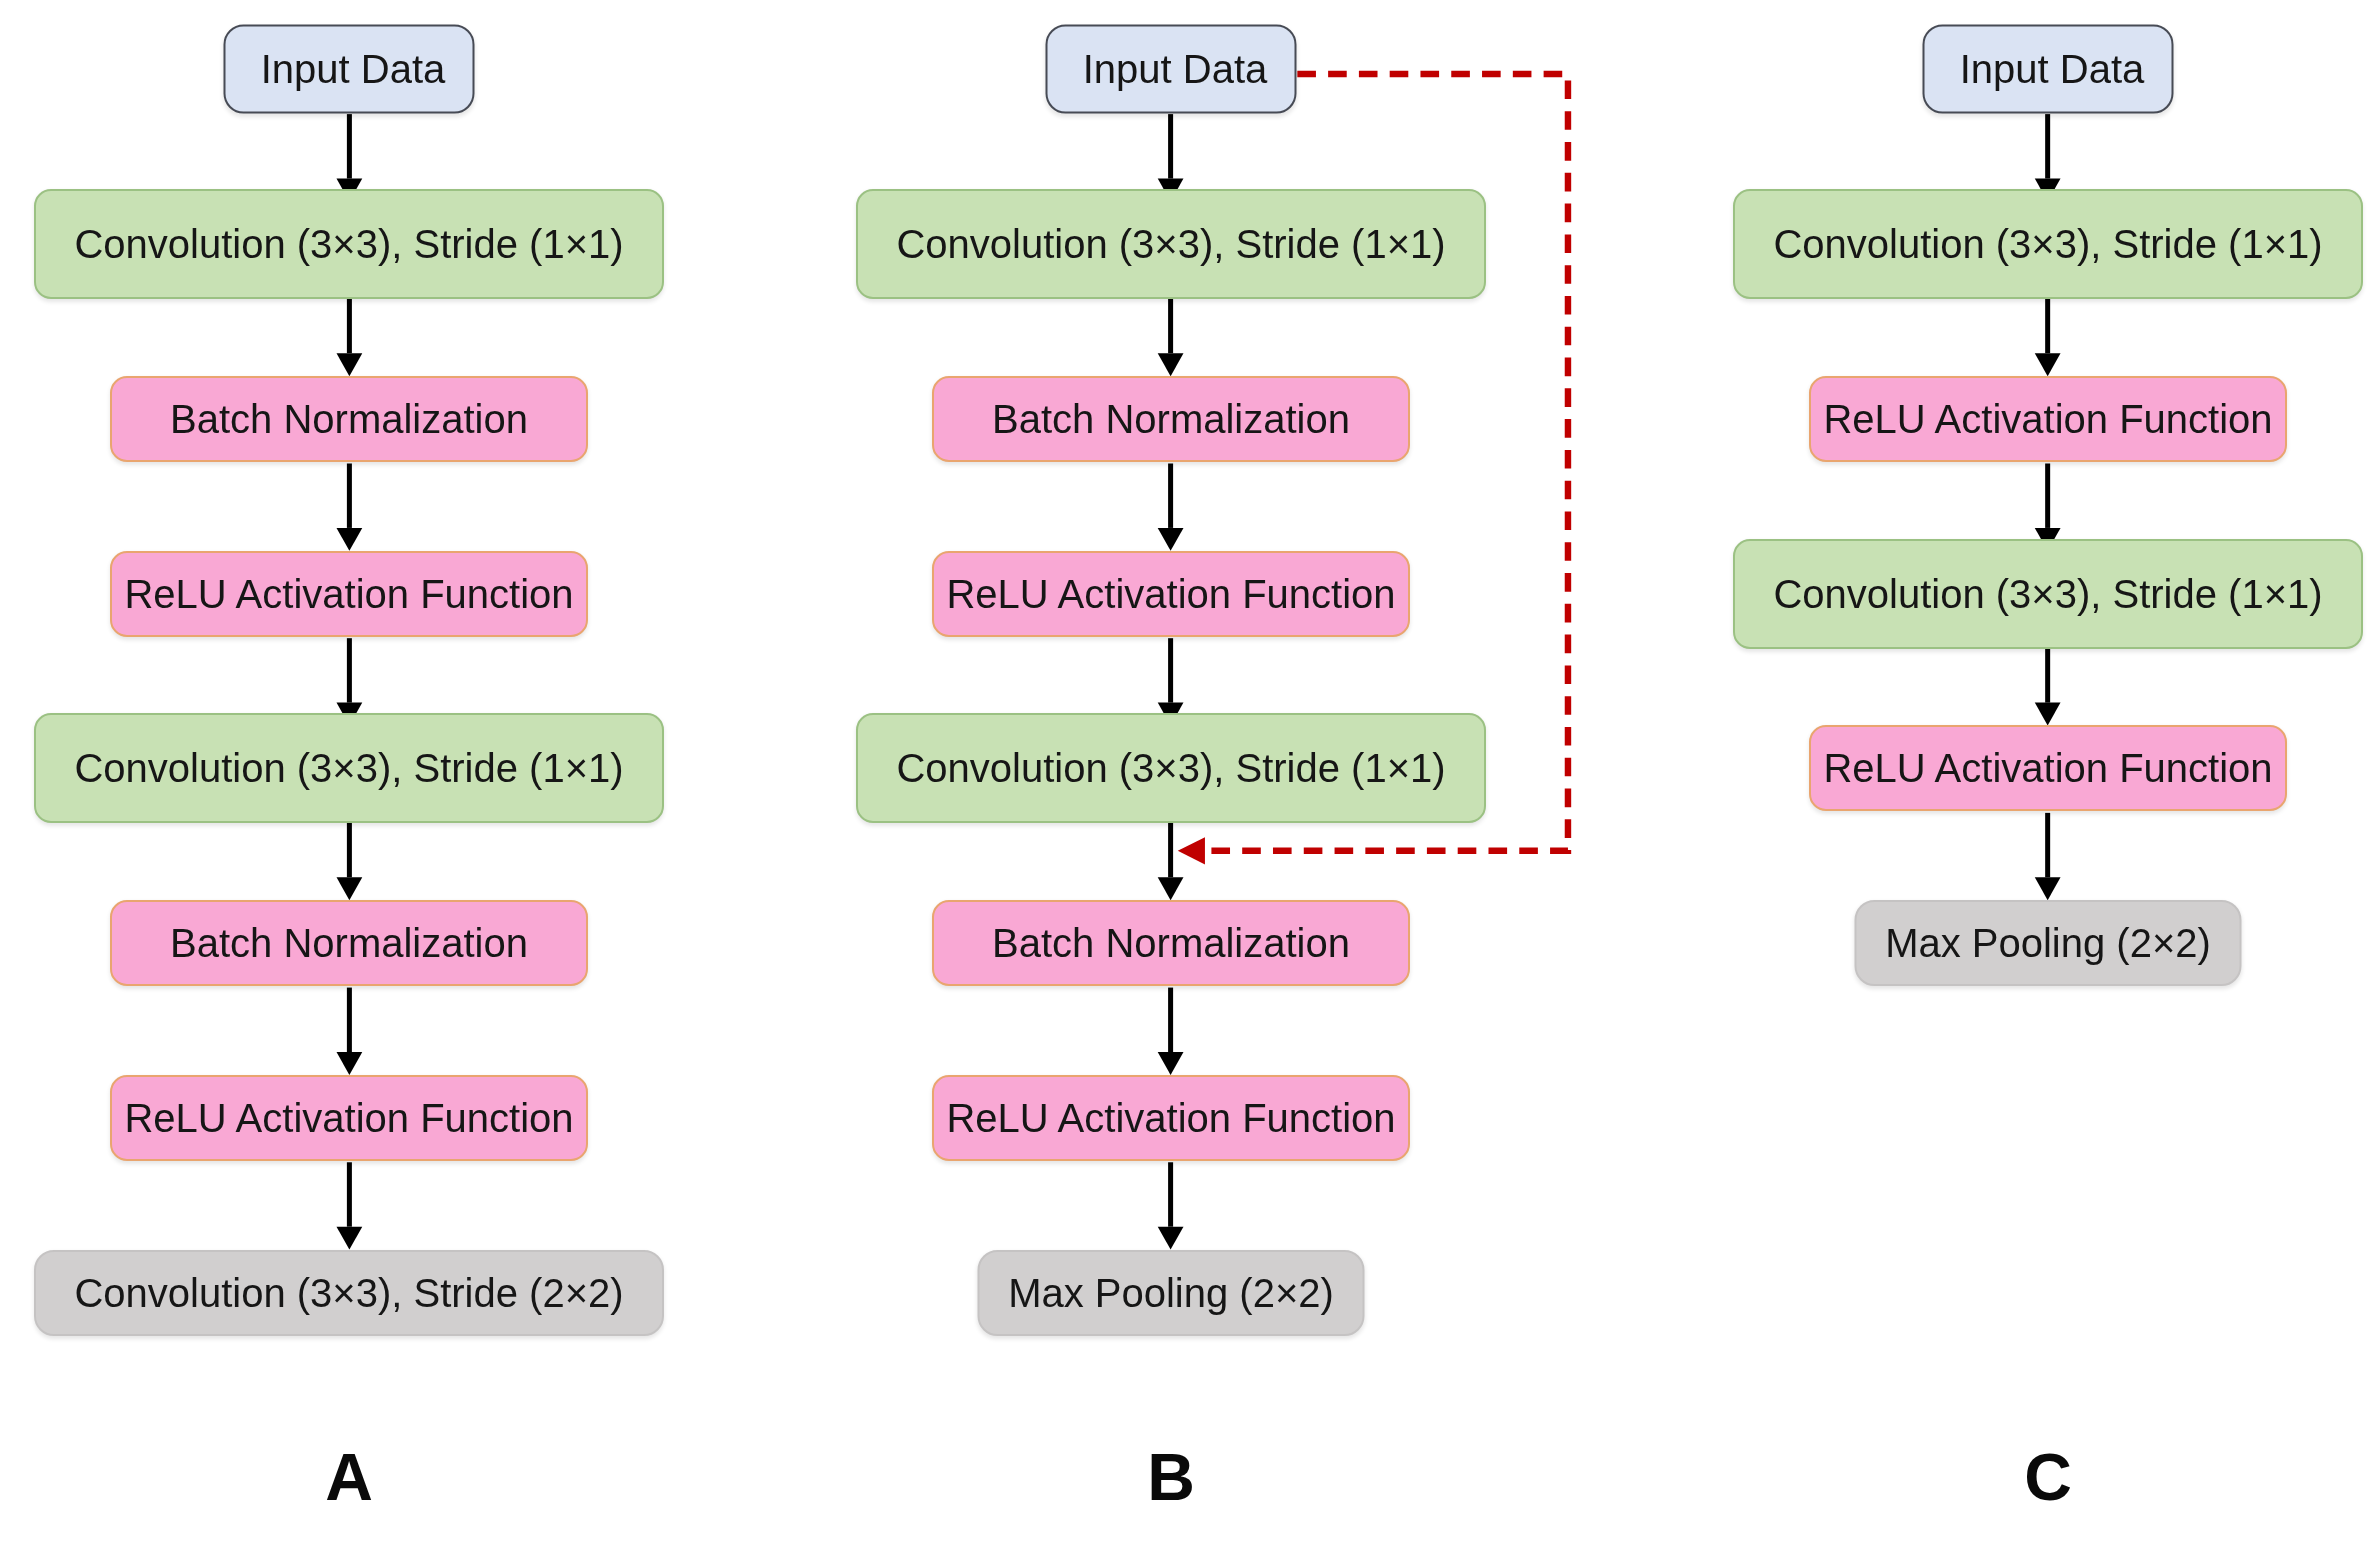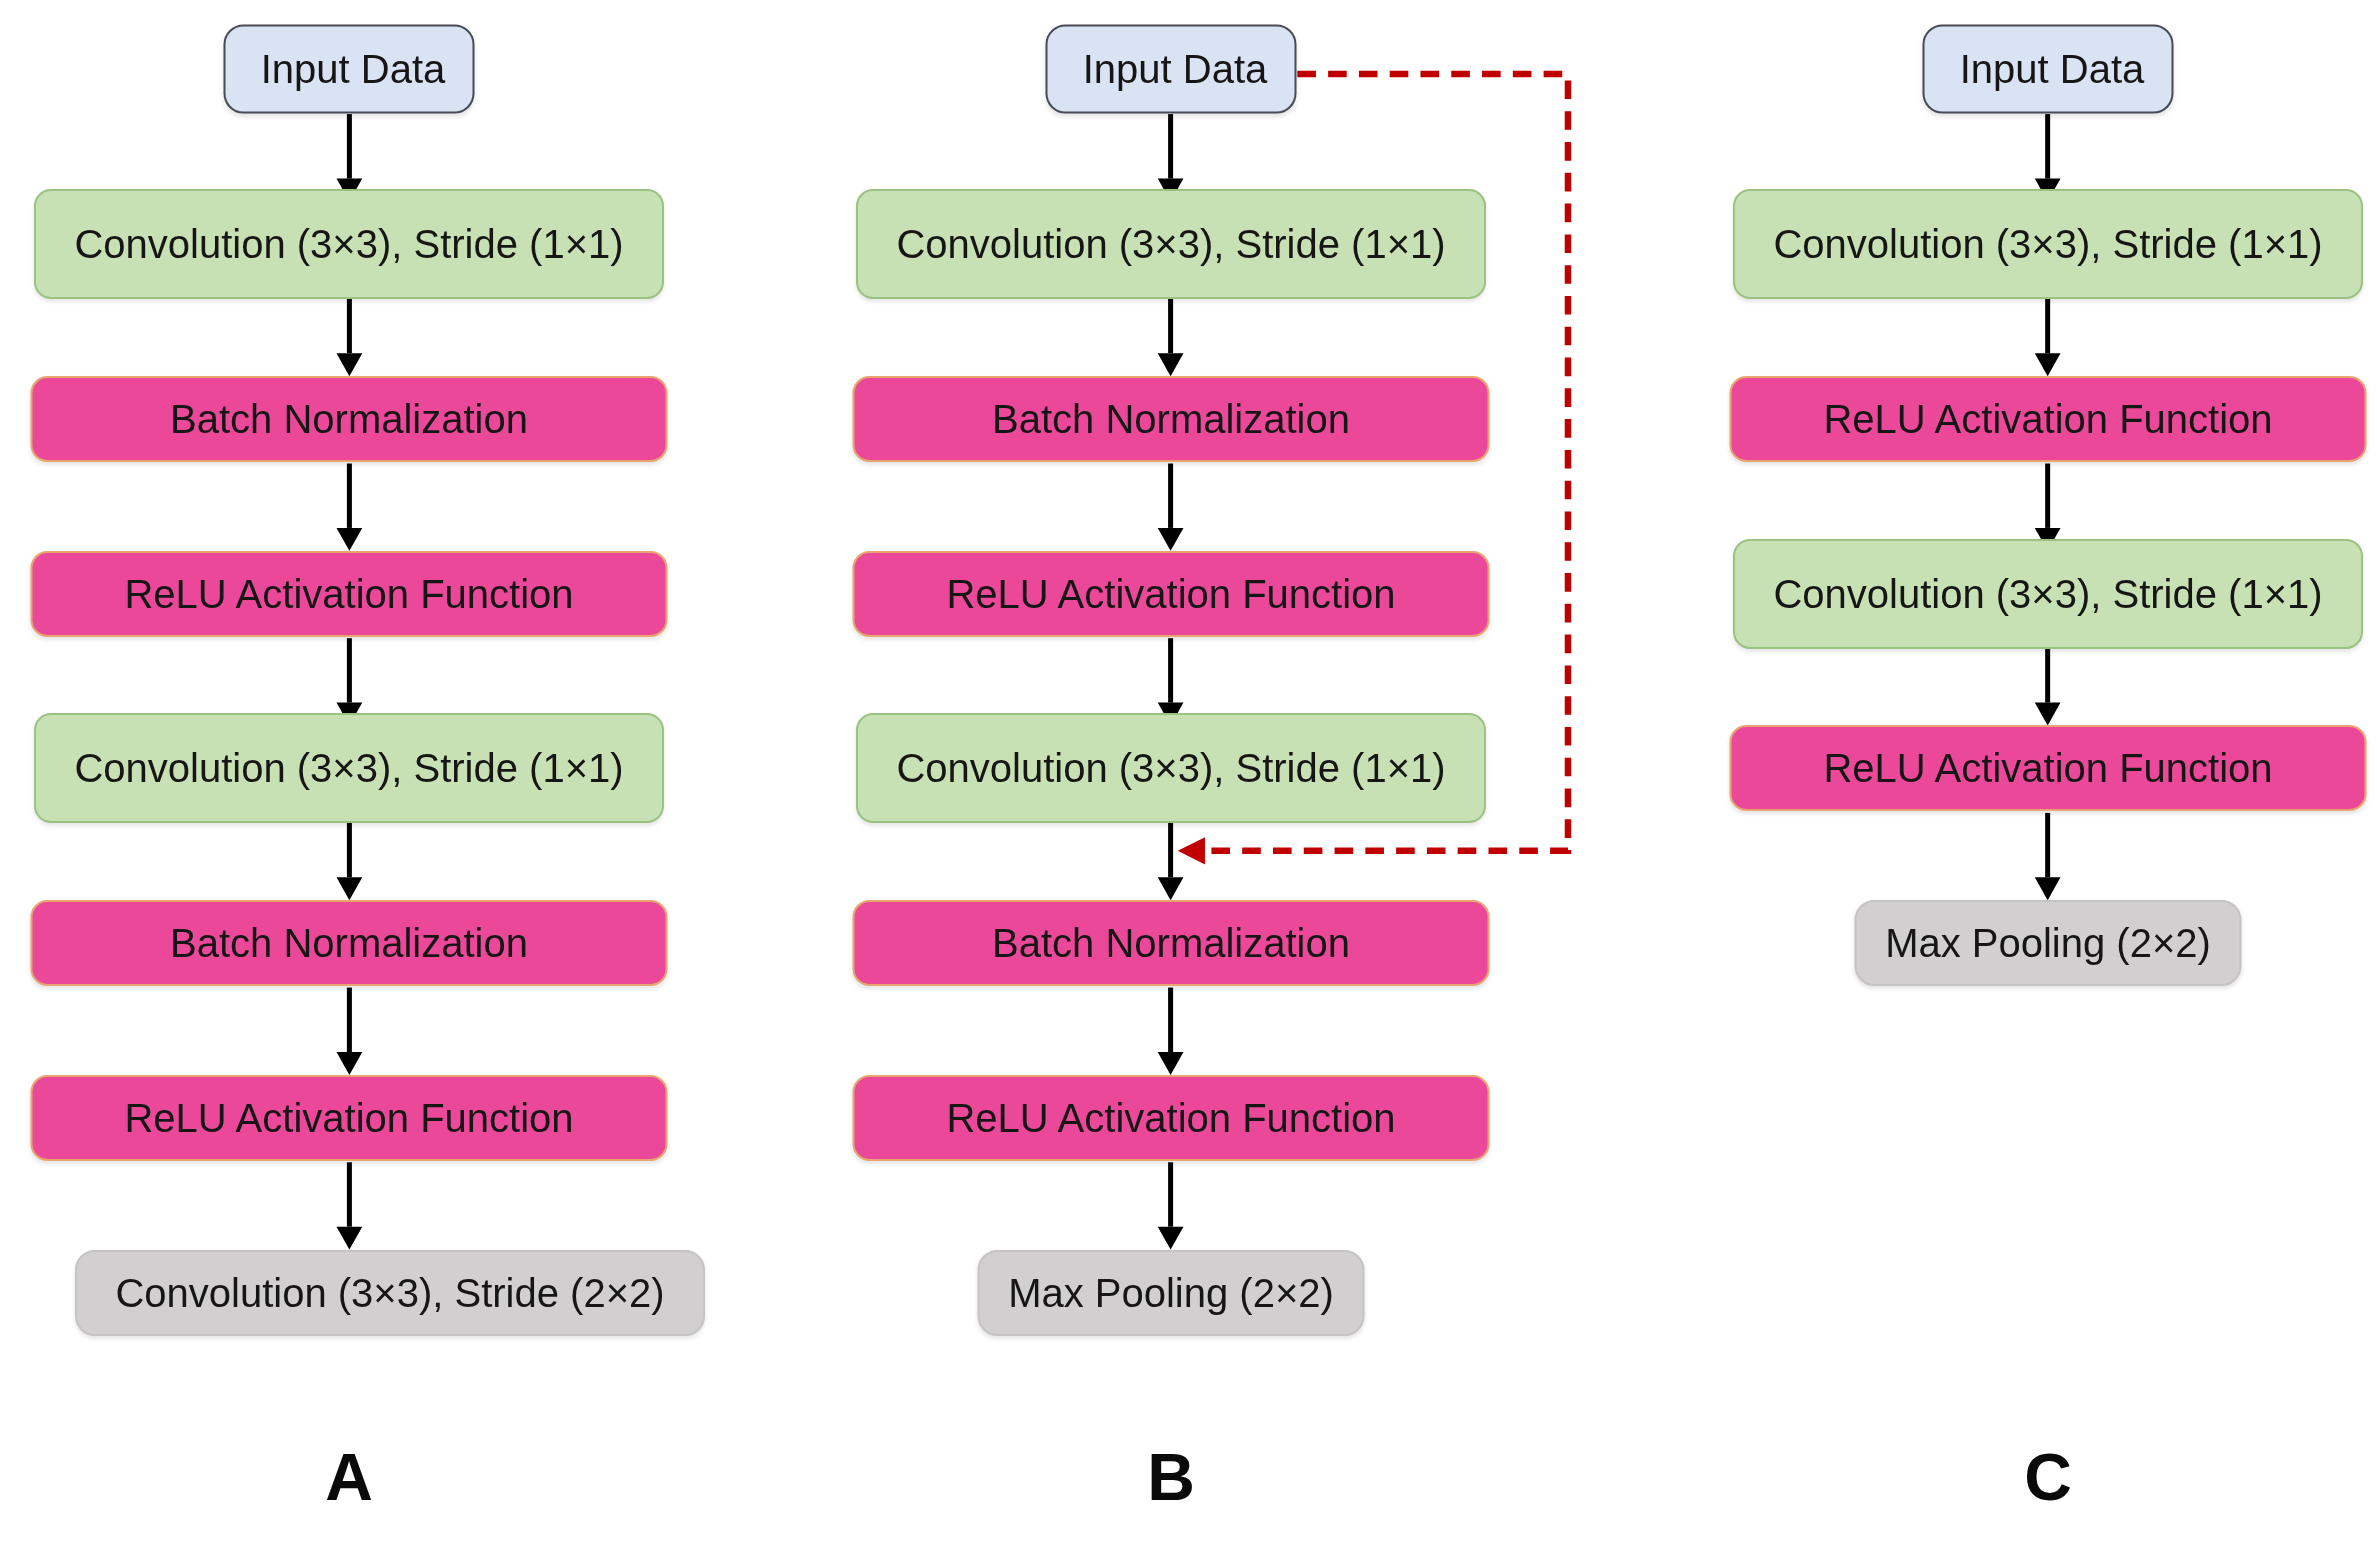--- a/index.html
+++ b/index.html
@@ -17,23 +17,23 @@
     display:flex;align-items:center;justify-content:center;
     white-space:nowrap;
     box-sizing:border-box;
     font-size:40px;color:#161616;
     border-radius:17px;
     box-shadow:0 2.9px 4.3px rgba(0,0,0,0.10);
     z-index:2;
   }
   .node.input{width:251px;height:89px;background:#dae3f3;border:2.9px solid #474b55;border-radius:20px;padding-left:8px;}
   .node.conv{width:630px;height:110px;background:#c8e1b4;border:2.1px solid #9bc183;}
-  .node.act{width:637px;height:86px;background:#ec4899;border:2.1px solid #e9a56f;}
+  .node.act{width:478px;height:86px;background:#f9a8d4;border:2.1px solid #e9a56f;}
   .node.pool{background:#d1cfcf;border:2.1px solid #c5c3c3;border-radius:20px;}
-  .node.pool.wide{width:630px;height:86px;margin-left:41px;}
+  .node.pool.wide{width:630px;height:86px;}
   .node.pool.small{width:387px;height:86px;}
   .letter{
     position:absolute;transform:translate(-50%,-50%);
     font-size:66px;font-weight:bold;color:#0a0a0a;z-index:2;
   }
 </style>
 </head>
 <body>
 
 <div class="canvas">

